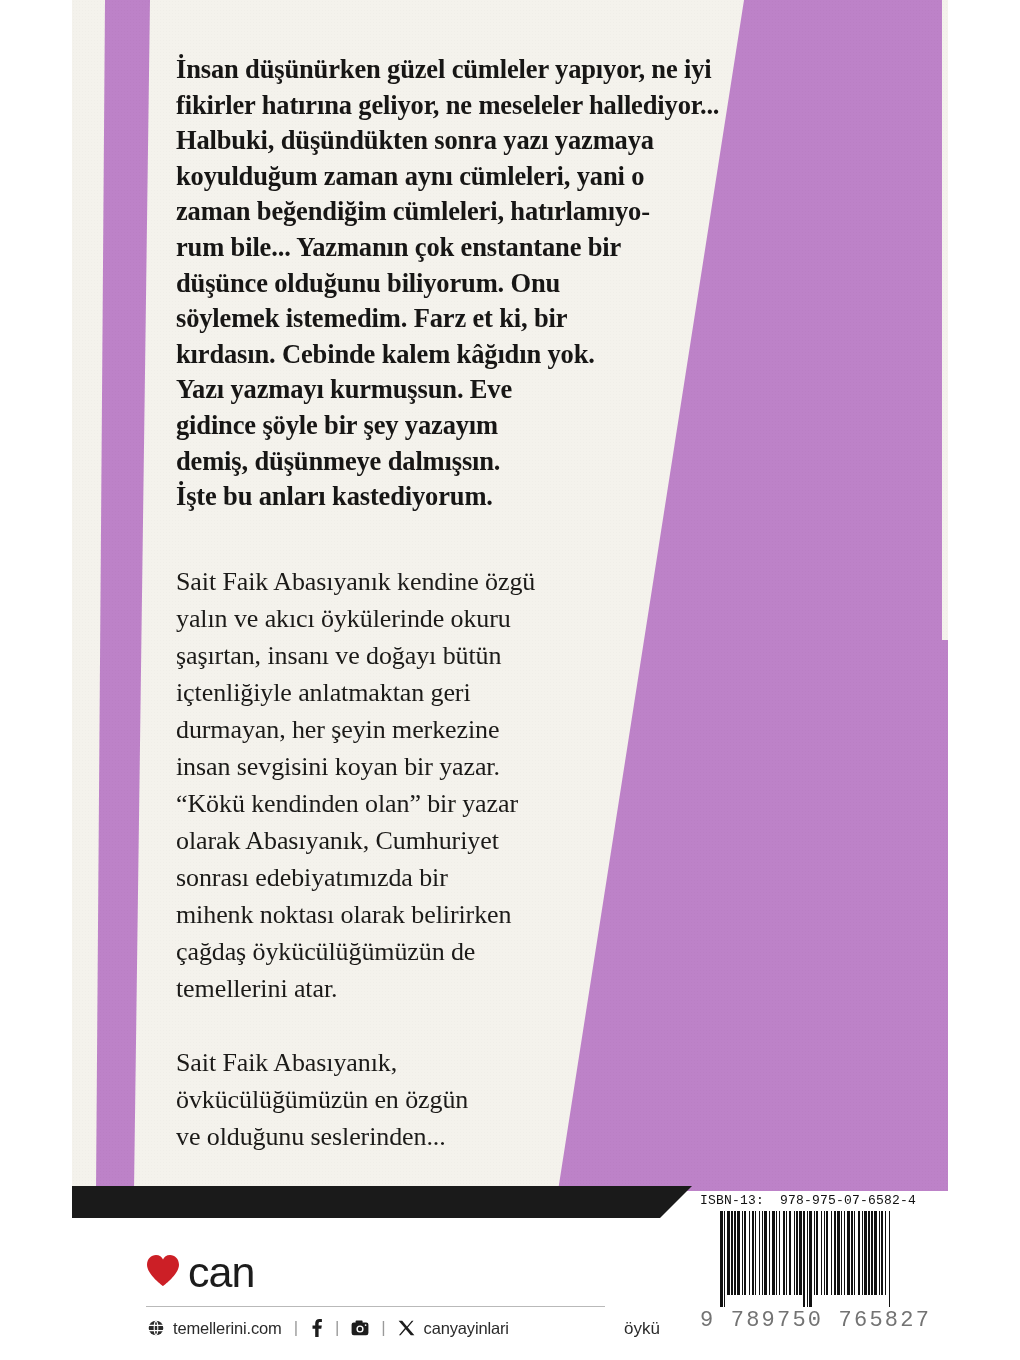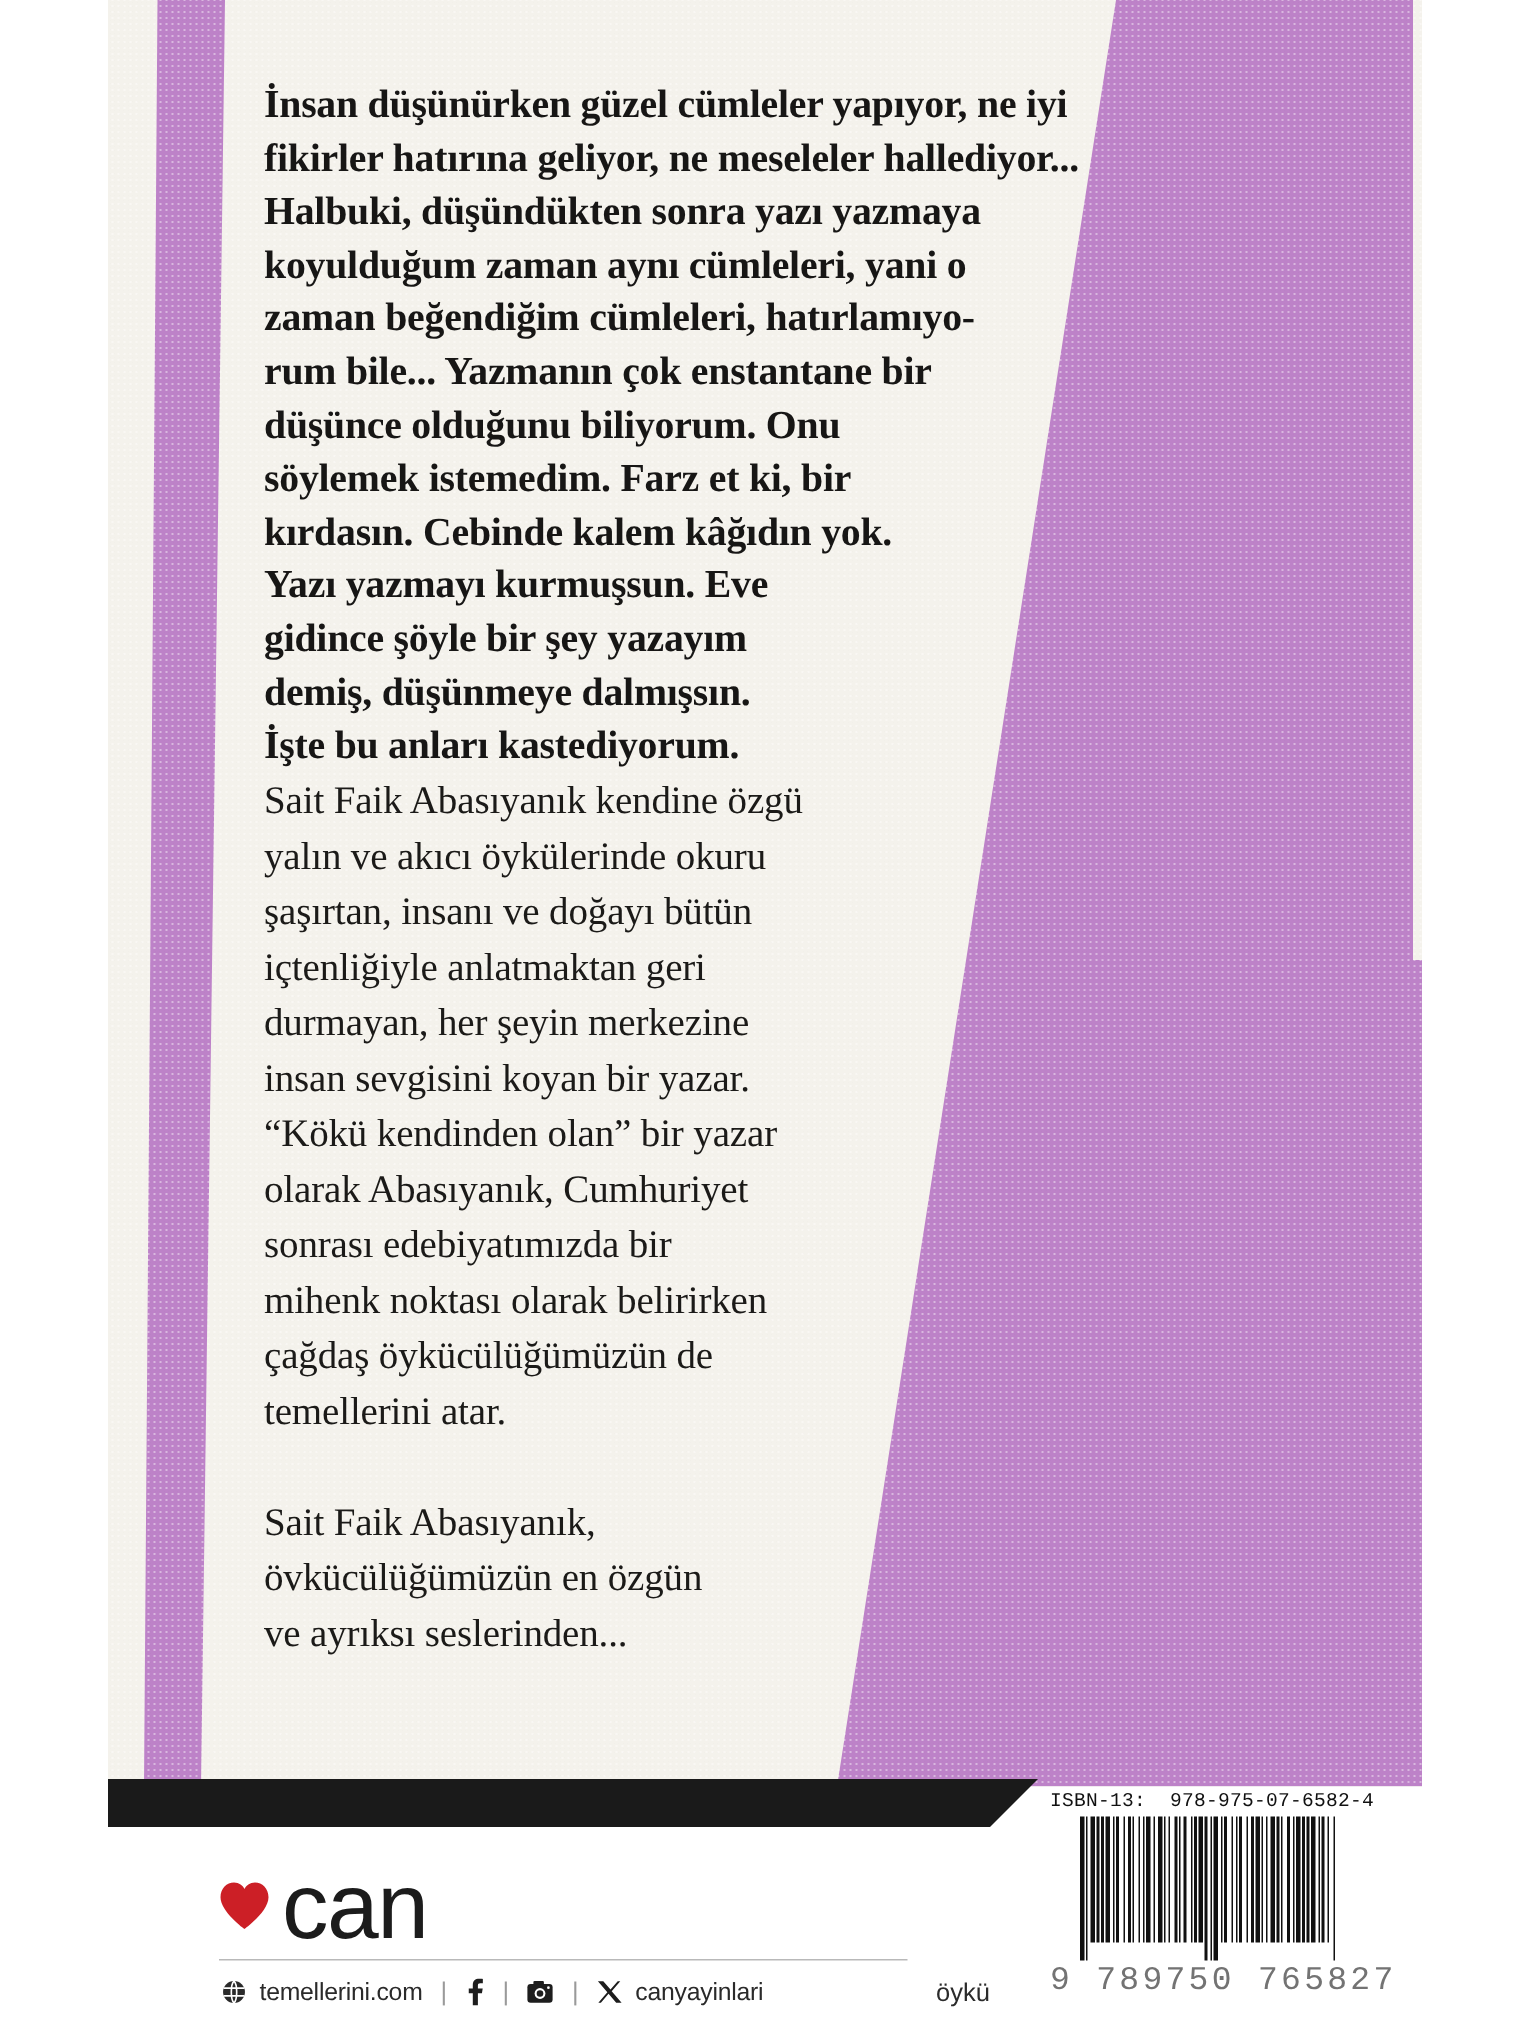--- a/index.html
+++ b/index.html
@@ -103,21 +103,21 @@
     font-weight: normal;
     font-size: 26px;
     line-height: 37px;
     color: #1b1a18;
     margin: 0;
     width: 470px;
     white-space: pre-line;
     letter-spacing: -0.1px;
   }
 
-  .blurb.p1 { }
+  .blurb.p1 { margin-top: 48px; }
   .blurb.p2 { margin-top: 37px; }
 
   
   .black-band {
     position: absolute;
     left: 72px;
     top: 1186px;
     width: 620px;
     height: 32px;
     background: #1a1a1a;
@@ -146,21 +146,21 @@
   .heart {
     width: 34px;
     height: 33px;
     position: relative;
     display: inline-block;
   }
   .heart svg { display:block; }
 
   .brand-word {
     font-family: "Liberation Sans", sans-serif;
-    font-size: 62px;
+    font-size: 43px;
     font-weight: normal;
     color: #1c1c1c;
     letter-spacing: -1px;
     line-height: 44px;
     position: relative;
     top: 2px;
   }
 
   .rule {
     position: absolute;
@@ -271,21 +271,21 @@
 durmayan, her şeyin merkezine
 insan sevgisini koyan bir yazar.
 “Kökü kendinden olan” bir yazar
 olarak Abasıyanık, Cumhuriyet
 sonrası edebiyatımızda bir
 mihenk noktası olarak belirirken
 çağdaş öykücülüğümüzün de
 temellerini atar.</p>
       <p class="blurb p2">Sait Faik Abasıyanık,
 övkücülüğümüzün en özgün
-ve ayrıksı seslerinden...</p>
+ve olduğunu seslerinden...</p>
 
     </div>
   </div>
 
   <div class="black-band"></div>
 
   <div class="footer">
 
     <div class="brand">
       <span class="heart">

